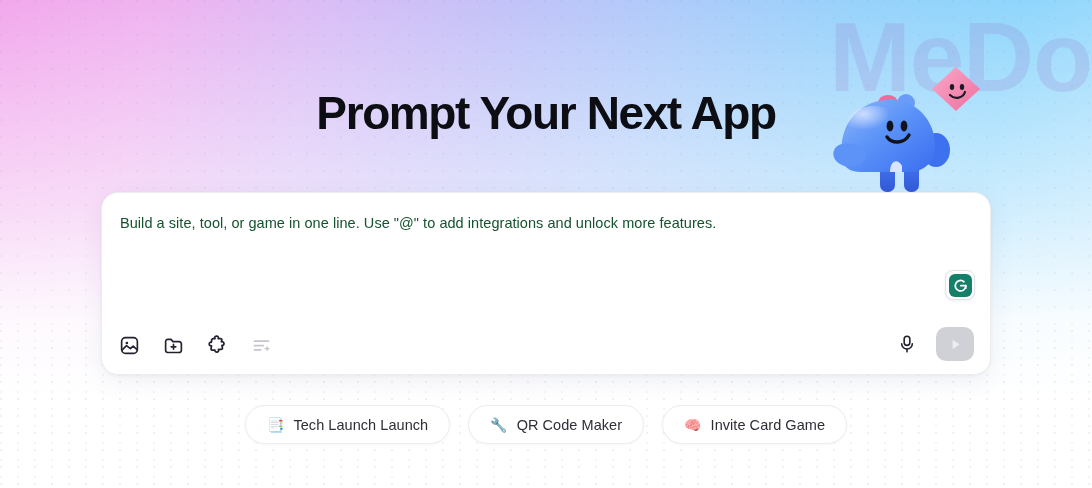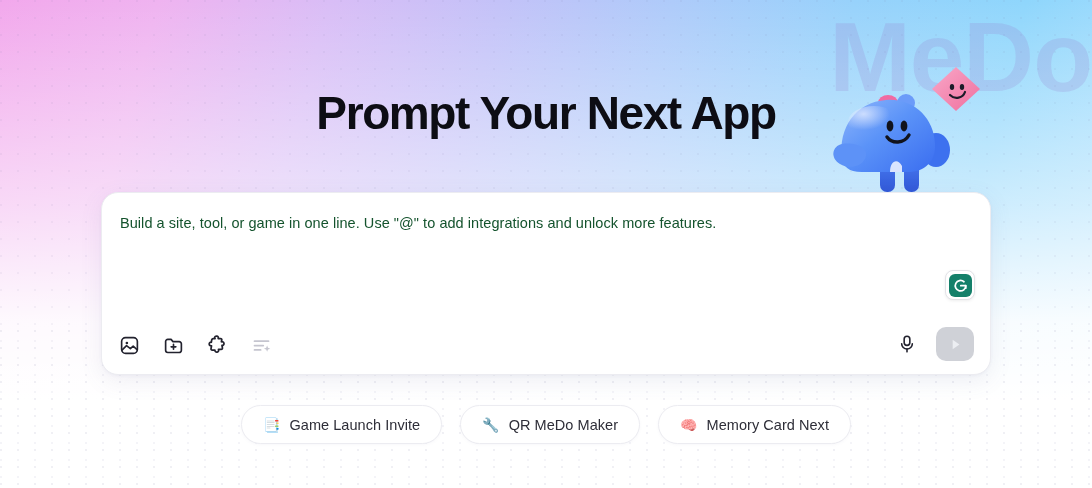--- a/index.html
+++ b/index.html
@@ -289,28 +289,28 @@
         </svg>
       </button>
     </div>
 
   </div>
 
   <div class="chips">
 
     <div class="chip">
       <span class="chip-emoji">📑</span>
-      <span>Game Launch Invite</span>
+      <span>Tech Launch Launch</span>
     </div>
 
     <div class="chip">
       <span class="chip-emoji">🔧</span>
-      <span>QR MeDo Maker</span>
+      <span>QR Code Maker</span>
     </div>
 
     <div class="chip">
       <span class="chip-emoji">🧠</span>
-      <span>Memory Card Next</span>
+      <span>Invite Card Game</span>
     </div>
 
   </div>
 
 </div>
 
 </body></html>

